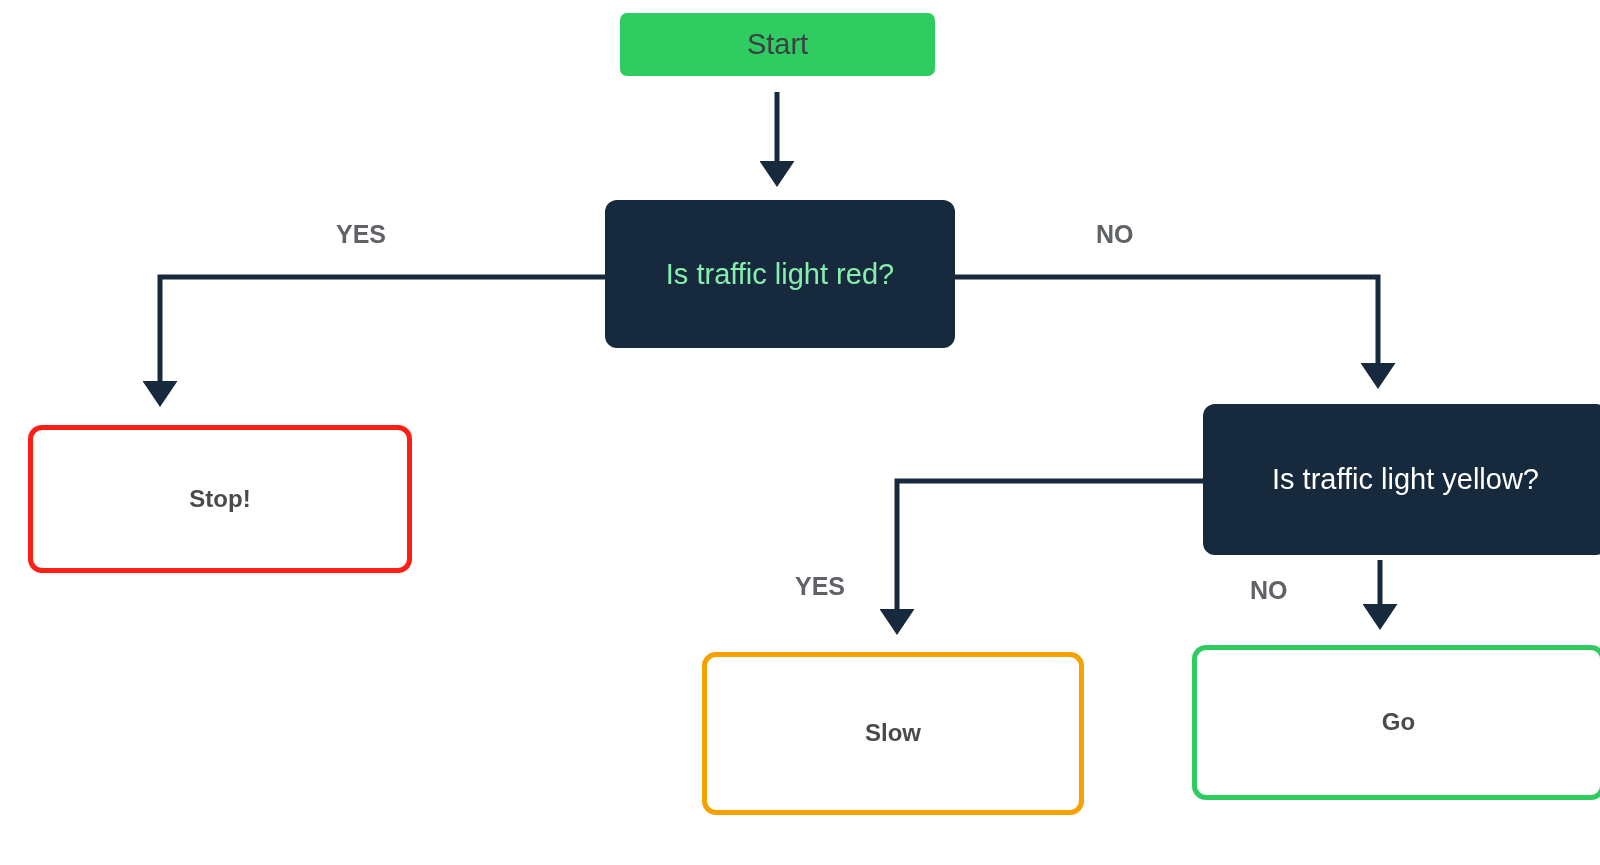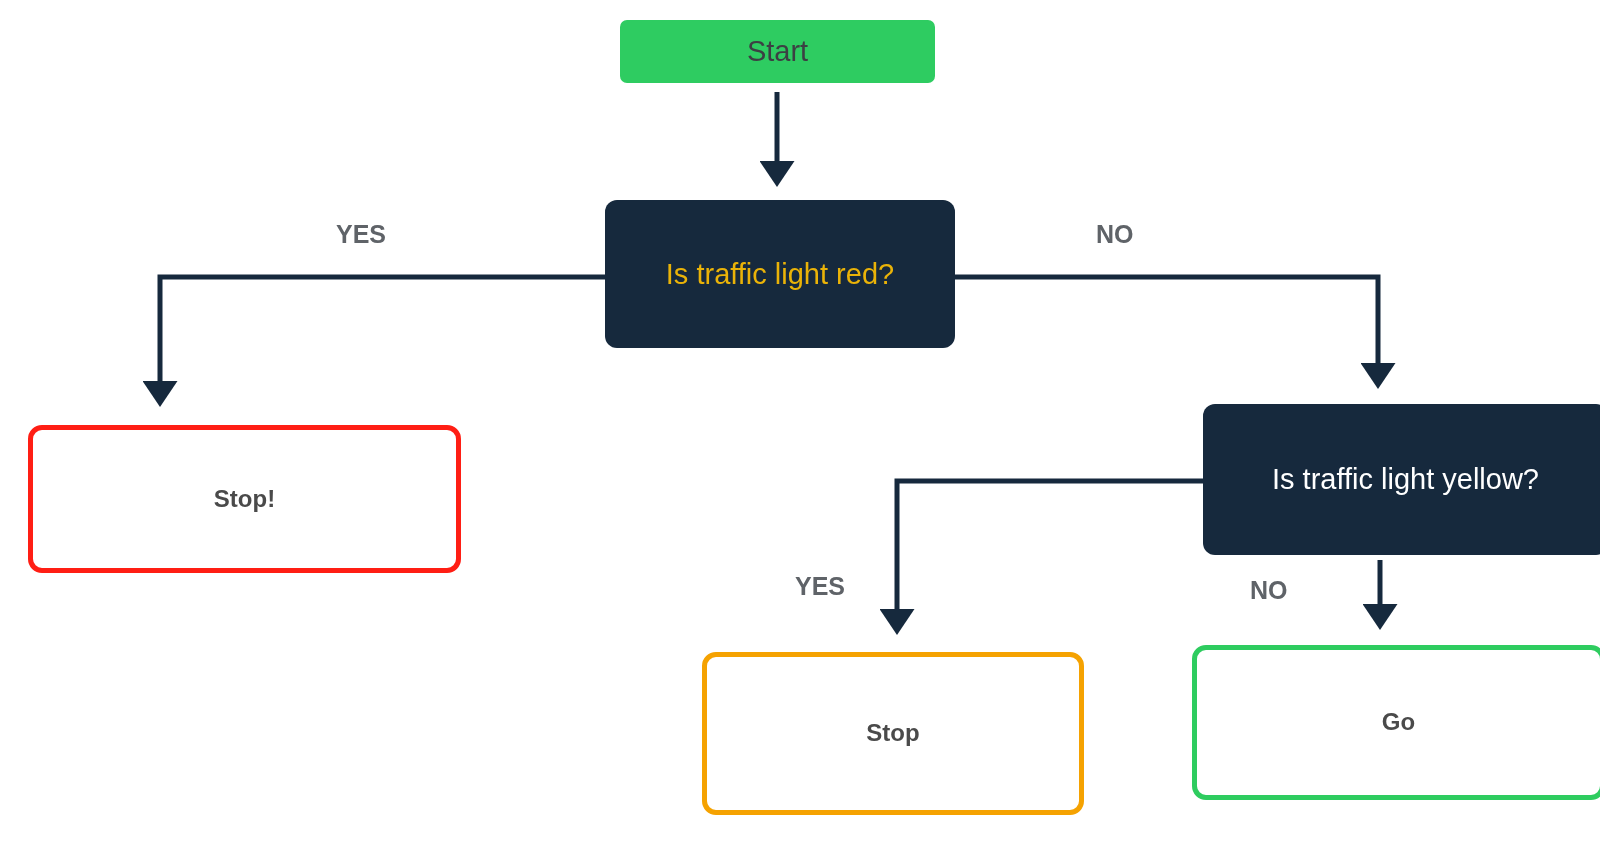--- a/index.html
+++ b/index.html
@@ -81,38 +81,38 @@
 
     <path d="M 605 277 L 160 277 L 160 392" fill="none" stroke="#16293D" stroke-width="5" stroke-linejoin="miter" marker-end="url(#arrowhead)"></path>
 
     <path d="M 955 277 L 1378 277 L 1378 374" fill="none" stroke="#16293D" stroke-width="5" stroke-linejoin="miter" marker-end="url(#arrowhead)"></path>
 
     <path d="M 1203 481 L 897 481 L 897 620" fill="none" stroke="#16293D" stroke-width="5" stroke-linejoin="miter" marker-end="url(#arrowhead)"></path>
 
     <path d="M 1380 560 L 1380 615" fill="none" stroke="#16293D" stroke-width="5" marker-end="url(#arrowhead)"></path>
   </svg>
 
-  <div class="node node-start" id="node-start" style="left: 620px; top: 20px; width: 315px; height: 63px; background: rgb(46, 204, 97); color: rgb(60, 64, 67);">
+  <div class="node node-start" id="node-start" style="left: 620px; top: 13px; width: 315px; height: 63px; background: rgb(46, 204, 97); color: rgb(60, 64, 67);">
     <span>Start</span>
   </div>
 
-  <div class="node node-decision" id="node-decision-red" style="left: 605px; top: 200px; width: 350px; height: 148px; background: rgb(22, 41, 61); color: #eab308;">
+  <div class="node node-decision" id="node-decision-red" style="left: 605px; top: 200px; width: 350px; height: 148px; background: rgb(22, 41, 61); color: #86efac;">
     <span>Is traffic light red?</span>
   </div>
 
-  <div class="node node-terminal" id="node-stop" style="left: 28px; top: 425px; width: 433px; height: 148px; background: rgb(255, 255, 255); color: rgb(74, 74, 74); border-color: rgb(255, 30, 20);">
+  <div class="node node-terminal" id="node-stop" style="left: 28px; top: 425px; width: 384px; height: 148px; background: rgb(255, 255, 255); color: rgb(74, 74, 74); border-color: rgb(255, 30, 20);">
     <span>Stop!</span>
   </div>
 
   <div class="node node-decision" id="node-decision-yellow" style="left: 1203px; top: 404px; width: 405px; height: 151px; background: rgb(22, 41, 61); color: rgb(255, 255, 255);">
     <span>Is traffic light yellow?</span>
   </div>
 
   <div class="node node-terminal" id="node-slow" style="left: 702px; top: 652px; width: 382px; height: 163px; background: rgb(255, 255, 255); color: rgb(74, 74, 74); border-color: rgb(245, 162, 1);">
-    <span>Stop</span>
+    <span>Slow</span>
   </div>
 
   <div class="node node-terminal" id="node-go" style="left: 1192px; top: 645px; width: 413px; height: 155px; background: rgb(255, 255, 255); color: rgb(74, 74, 74); border-color: rgb(46, 204, 95);">
     <span>Go</span>
   </div>
 
   <div class="edge-label" id="edge-label-1" style="left: 336px; top: 220px; color: rgb(95, 99, 104);">YES</div>
   <div class="edge-label" id="edge-label-2" style="left: 1096px; top: 220px; color: rgb(95, 99, 104);">NO</div>
   <div class="edge-label" id="edge-label-3" style="left: 795px; top: 572px; color: rgb(95, 99, 104);">YES</div>
   <div class="edge-label" id="edge-label-4" style="left: 1250px; top: 576px; color: rgb(95, 99, 104);">NO</div>

